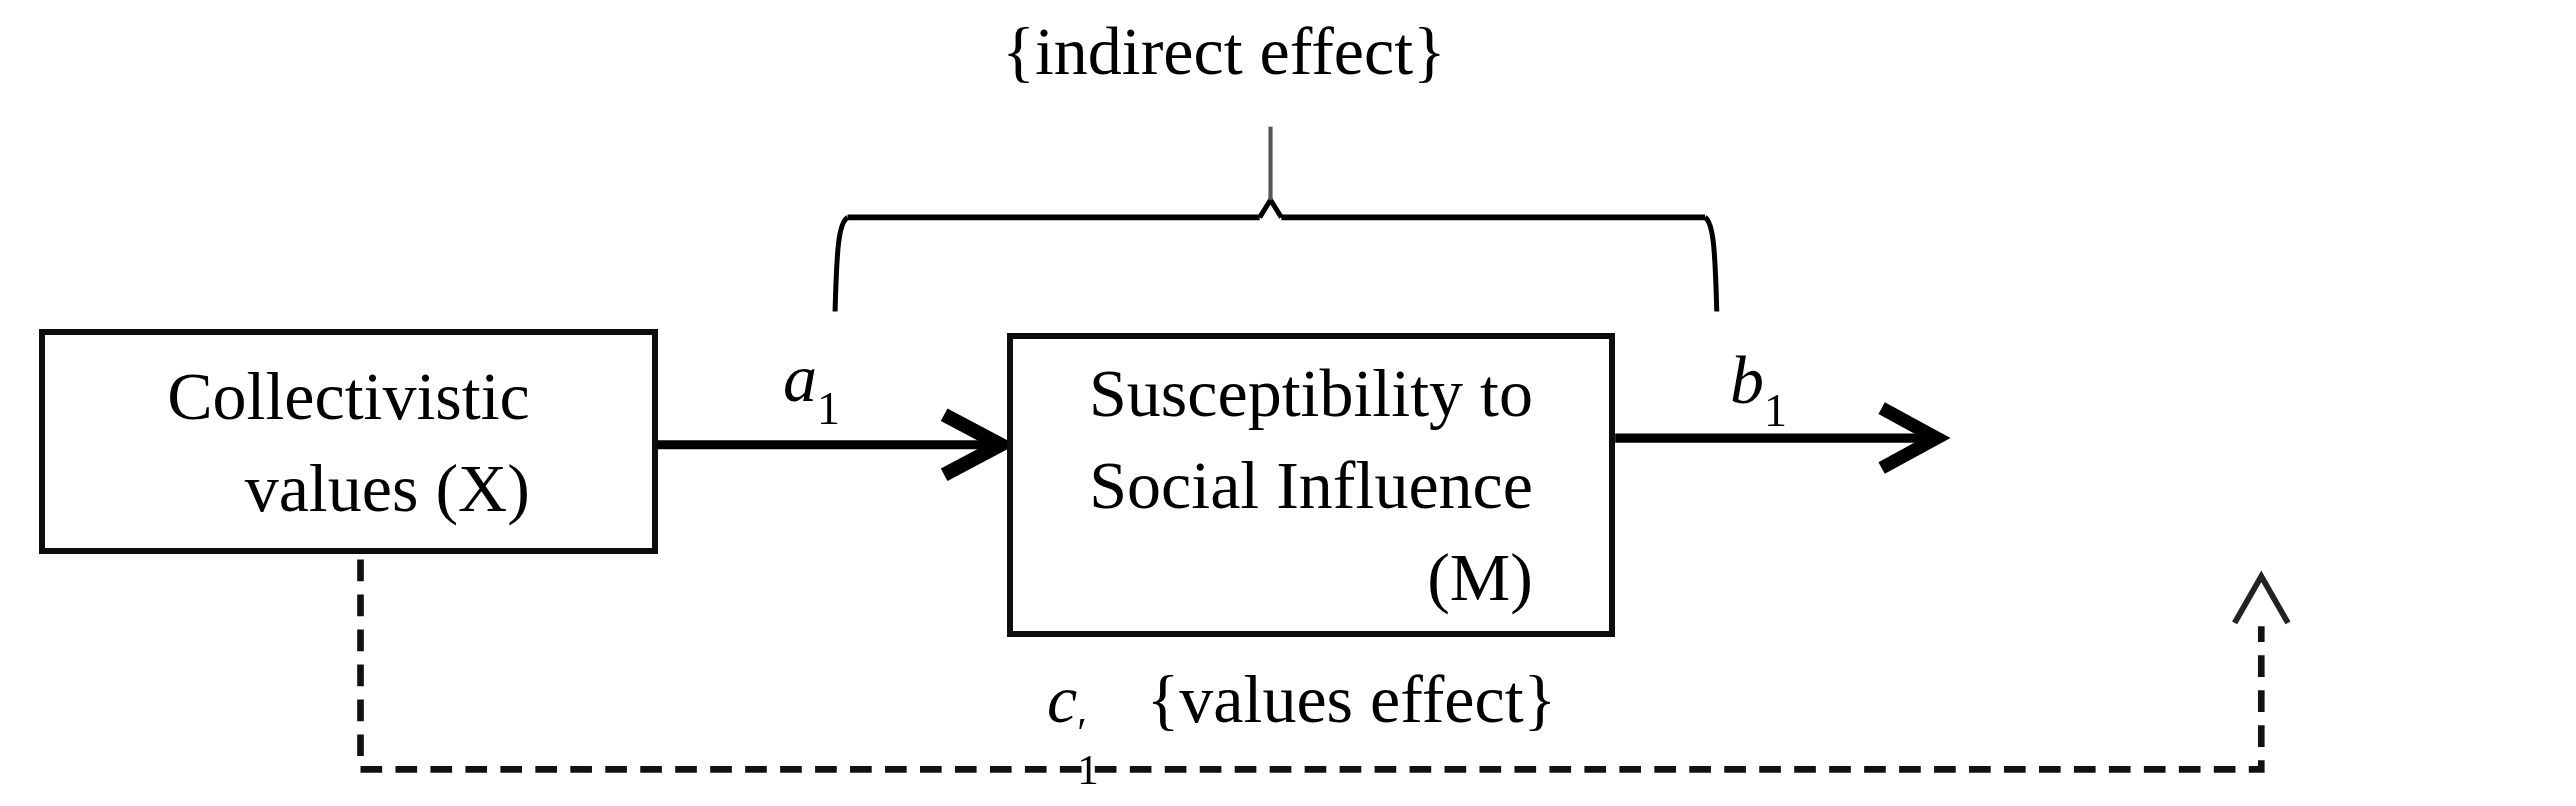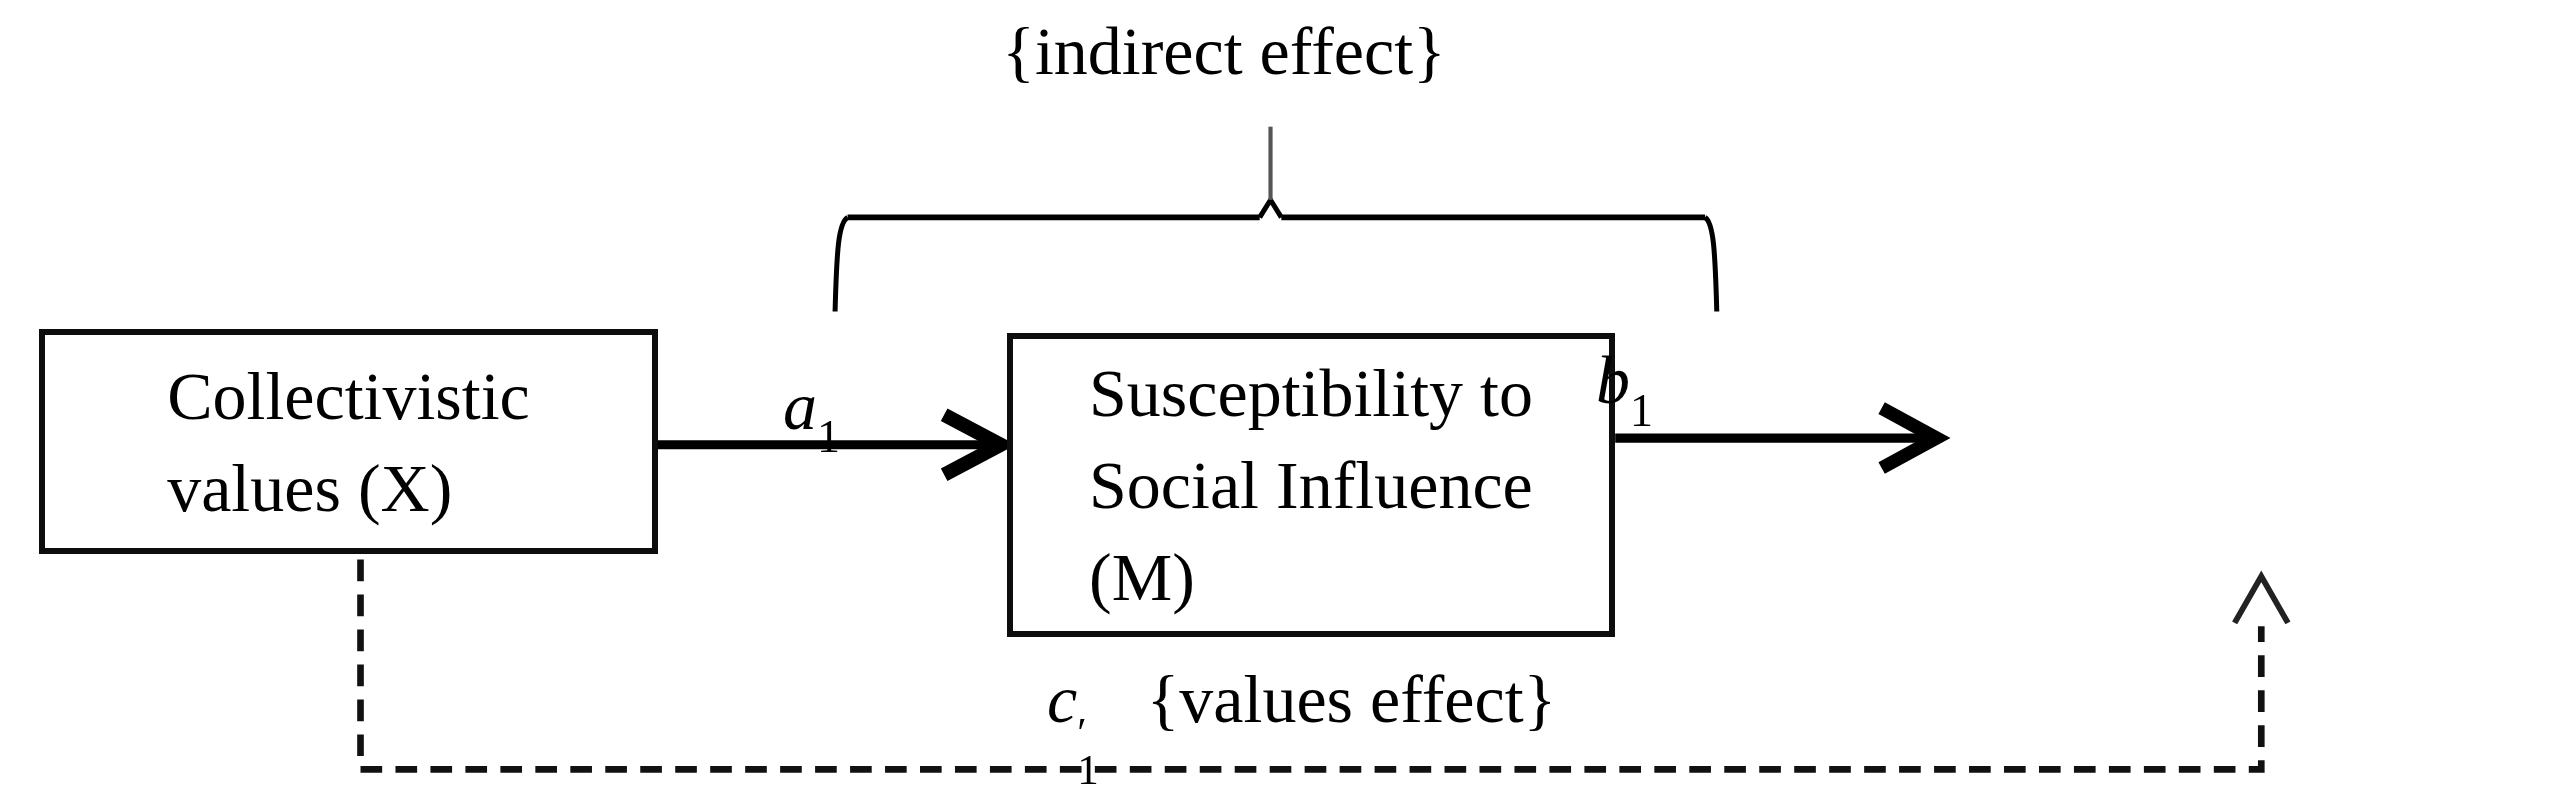--- a/index.html
+++ b/index.html
@@ -22,21 +22,21 @@
     width: 2576px; height: 807px;
   }
   .node-box {
     position: absolute;
     border: 6.7px solid #0d0d0d;
     box-sizing: border-box;
     background: #ffffff;
     display: flex;
     align-items: center;
     justify-content: center;
-    text-align: left;
+    text-align: right;
   }
   .node-label {
     font-size: 68px;
     line-height: 92px;
     white-space: pre-line;
   }
   #box-x { left: 39px;  top: 329px; width: 619px; height: 225px; }
   #box-m { left: 1007px; top: 333px; width: 608px; height: 304px; }
   #box-y { left: 1942px; top: 331px; width: 604px; height: 223px; }
 
@@ -46,22 +46,22 @@
     font-style: italic;
     line-height: 68px;
     white-space: nowrap;
   }
   .coef-label sub {
     font-size: 46px;
     font-style: normal;
     line-height: 0;
     vertical-align: -23px;
   }
-  #label-a { left: 783px;  top: 372px; }
-  #label-b { left: 1596px; top: 346px; }
+  #label-a { left: 783px;  top: 344px; }
+  #label-b { left: 1730px; top: 346px; }
 
   #label-indirect {
     position: absolute;
     left: 916px; top: 10px; width: 616px;
     font-size: 68px;
     line-height: 83px;
     text-align: center;
     font-style: normal;
     white-space: nowrap;
   }

